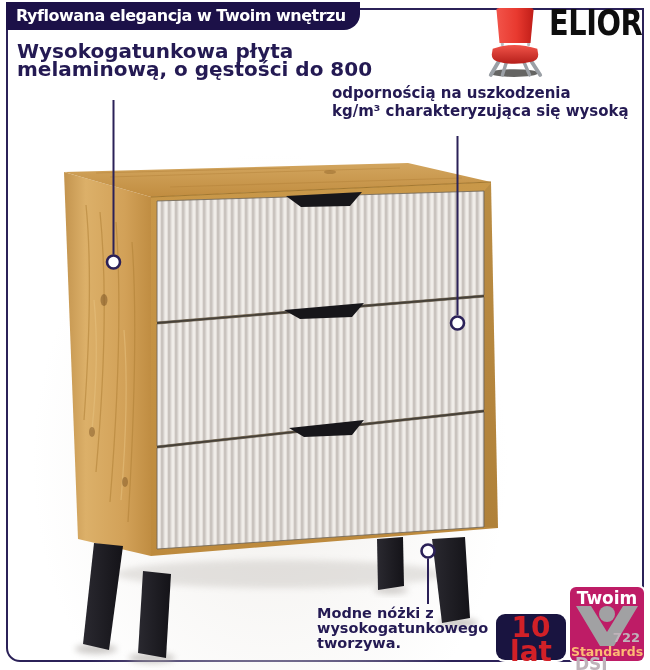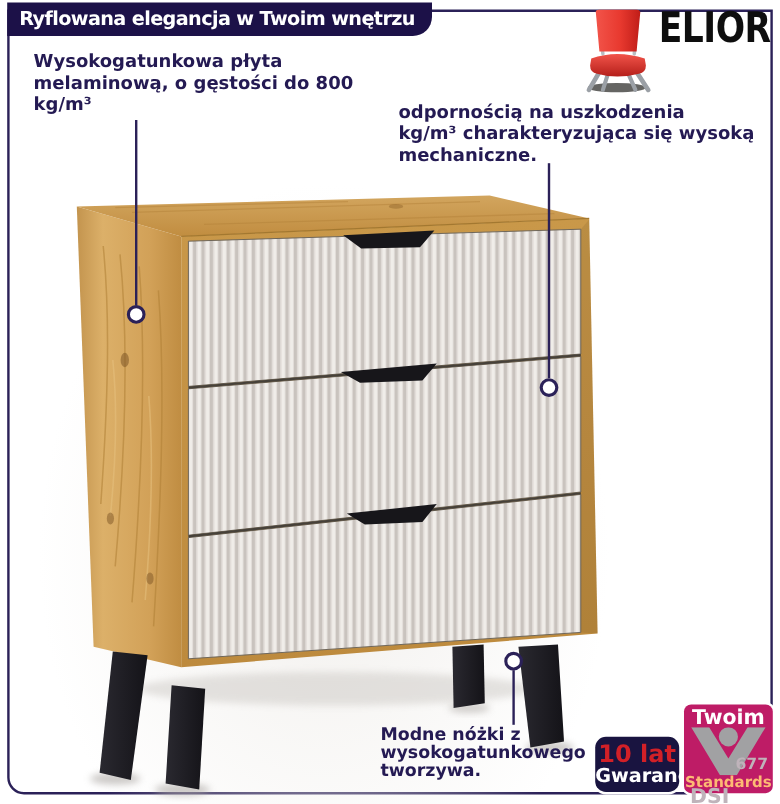--- a/index.html
+++ b/index.html
@@ -14,42 +14,42 @@
     border-radius:0 0 14px 14px;background:transparent;
   }
   .banner{
     position:absolute;left:6px;top:2px;height:28px;line-height:28px;
     padding:0 14px 0 10px;background:var(--navy,#1c1148);
     border-radius:0 0 16px 0;color:#fff;font-weight:bold;
     font-size:16px;letter-spacing:-0.5px;white-space:nowrap;z-index:5;
   }
   .callout-text{position:absolute;color:var(--text,#241a53);font-weight:bold;z-index:4;}
   .callout-text .ln{white-space:nowrap;}
-  .txt-left{left:28px;top:42px;font-size:15px;line-height:18px;}
+  .txt-left{left:17px;top:42px;font-size:20px;line-height:18px;}
   .txt-right{left:332px;top:84px;font-size:15px;line-height:18px;}
   .txt-legs{left:317px;top:606px;font-size:14.5px;line-height:15px;}
   .photo-bg{
     position:absolute;left:30px;top:150px;width:480px;height:520px;
     background:radial-gradient(ellipse at 50% 60%, #f2f0ed 0%, rgba(255,255,255,0) 70%);
     z-index:1;
   }
   #furniture{position:absolute;left:0;top:0;z-index:2;}
   .logo{position:absolute;left:484px;top:6px;width:160px;height:74px;z-index:5;display:flex;}
   .logo .chair{width:62px;height:72px;flex:0 0 auto;}
   .logo .brand{
     color:var(--brand_black,#0e0e0e);font-weight:bold;font-size:32px;
     letter-spacing:-0.5px;transform:scale(0.9,1.1);transform-origin:left center;
     margin-left:3px;white-space:nowrap;
   }
   .badge-warranty{
     position:absolute;left:496px;top:614px;width:70px;height:46px;z-index:6;
     background:var(--badge_navy,#191440);border-radius:9px;box-shadow:0 0 0 2px #fff;
     text-align:center;
   }
-  .badge-warranty .w1{color:var(--red,#d22027);font-weight:bold;font-size:20px;line-height:24px;padding-top:2px;}
+  .badge-warranty .w1{color:var(--red,#d22027);font-weight:bold;font-size:28px;line-height:24px;padding-top:2px;}
   .badge-warranty .w2{color:#fff;font-weight:bold;font-size:16px;line-height:14px;}
   .badge-edinos{
     position:absolute;left:570px;top:587px;width:74px;height:74px;z-index:6;
     background:var(--magenta,#be1c66);border-radius:6px;box-shadow:0 0 0 2px #fff;
   }
   .badge-edinos .e-title{color:#fff;font-weight:bold;font-size:17px;text-align:center;padding-top:1px;position:relative;z-index:2;}
   .badge-edinos .e-v{position:absolute;left:0;top:19px;width:74px;height:40px;z-index:1;}
   .badge-edinos .e-dsi{position:absolute;left:5px;top:43px;color:#bfb3ba;font-weight:bold;font-size:17px;z-index:2;margin-top:24px;}
   .badge-edinos .e-804{position:absolute;right:4px;top:43px;color:#bfb3ba;font-weight:bold;font-size:13px;z-index:2;}
   .badge-edinos .e-std{position:absolute;left:0;bottom:2px;width:100%;text-align:center;color:#fdba74;font-weight:bold;font-size:12.5px;z-index:3;}
@@ -152,27 +152,25 @@
     <line x1="457.5" y1="136" x2="457.5" y2="315"></line>
     <circle cx="457.5" cy="323" r="6.5" fill="#ffffff" stroke-width="2.6"></circle>
     <line x1="428" y1="558.5" x2="428" y2="604"></line>
     <circle cx="428" cy="551" r="6.5" fill="#ffffff" stroke-width="2.6"></circle>
   </g>
 </svg>
 
 <div class="callout-text txt-left">
   <div class="ln">Wysokogatunkowa płyta</div>
   <div class="ln">melaminową, o gęstości do 800</div>
-  <div class="ln">kg/m³</div>
 </div>
 
 <div class="callout-text txt-right">
   <div class="ln">odpornością na uszkodzenia</div>
   <div class="ln">kg/m³ charakteryzująca się wysoką</div>
-  <div class="ln">mechaniczne.</div>
 </div>
 
 <div class="callout-text txt-legs">
   <div class="ln">Modne nóżki z</div>
   <div class="ln">wysokogatunkowego</div>
   <div class="ln">tworzywa.</div>
 </div>
 
 <div class="logo">
   <svg class="chair" viewBox="0 0 64 74" aria-hidden="true">
@@ -207,15 +205,15 @@
   <div class="w2">Gwarancji</div>
 </div>
 
 <div class="badge-edinos">
   <div class="e-title">Twoim</div>
   <svg class="e-v" viewBox="0 0 74 40" aria-hidden="true">
     <polygon points="6,0 21,0 37,26 53,0 68,0 44,40 30,40" fill="#a1a1a3"></polygon>
     <circle cx="37" cy="8" r="8" fill="#a1a1a3"></circle>
   </svg>
   <div class="e-dsi">DSI</div>
-  <div class="e-804">677</div>
+  <div class="e-804">722</div>
   <div class="e-std">Standards</div>
 </div>
 
 </body></html>

